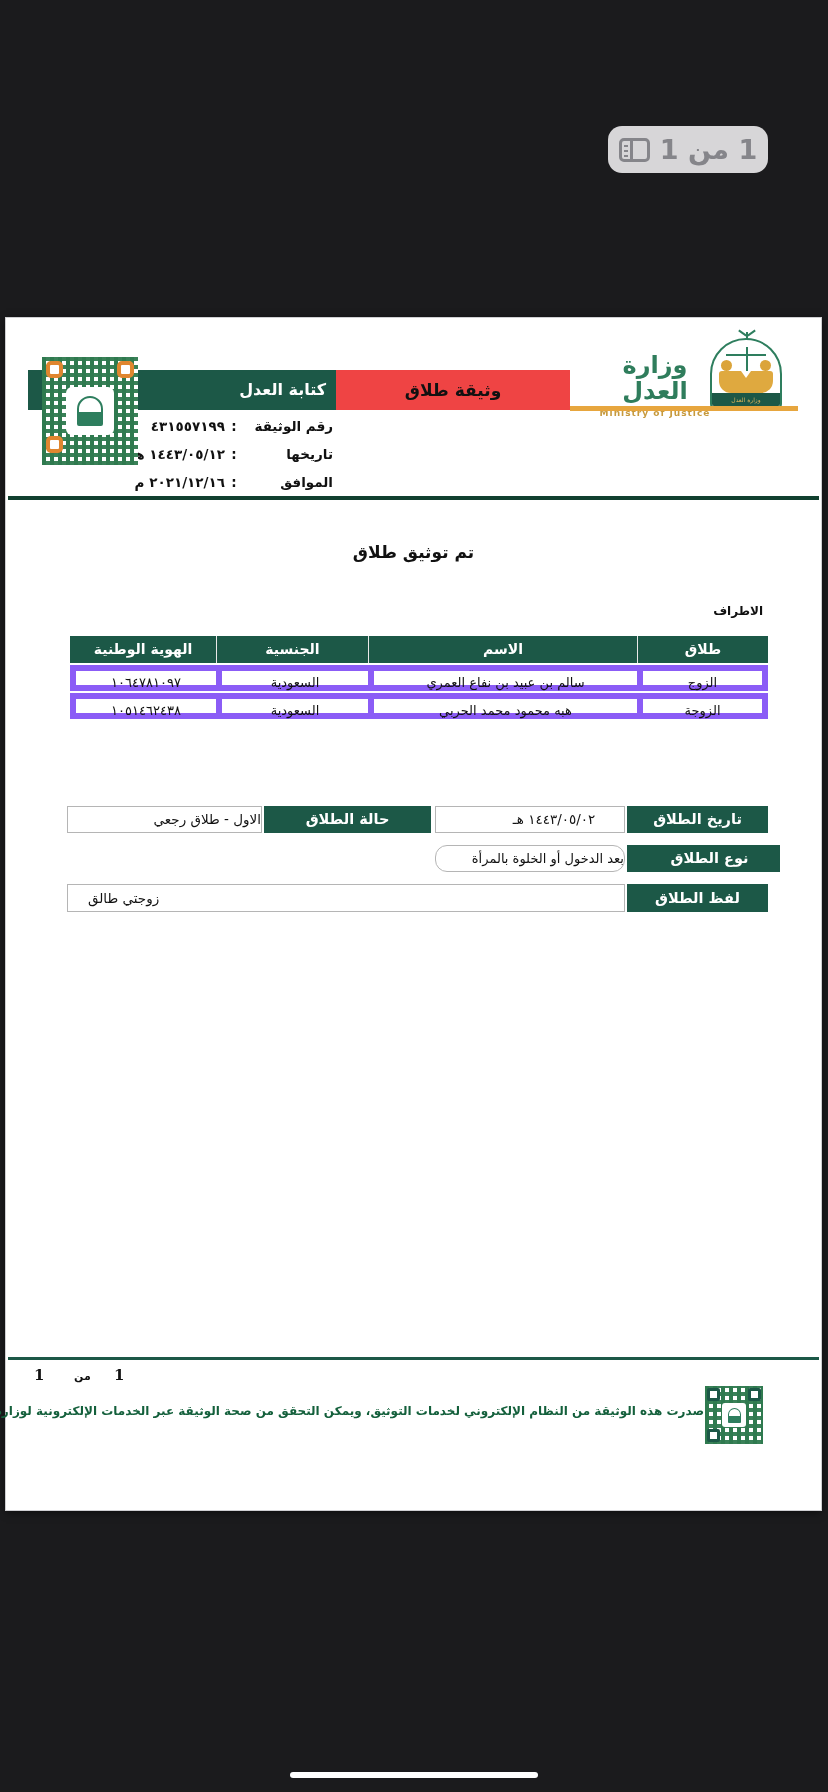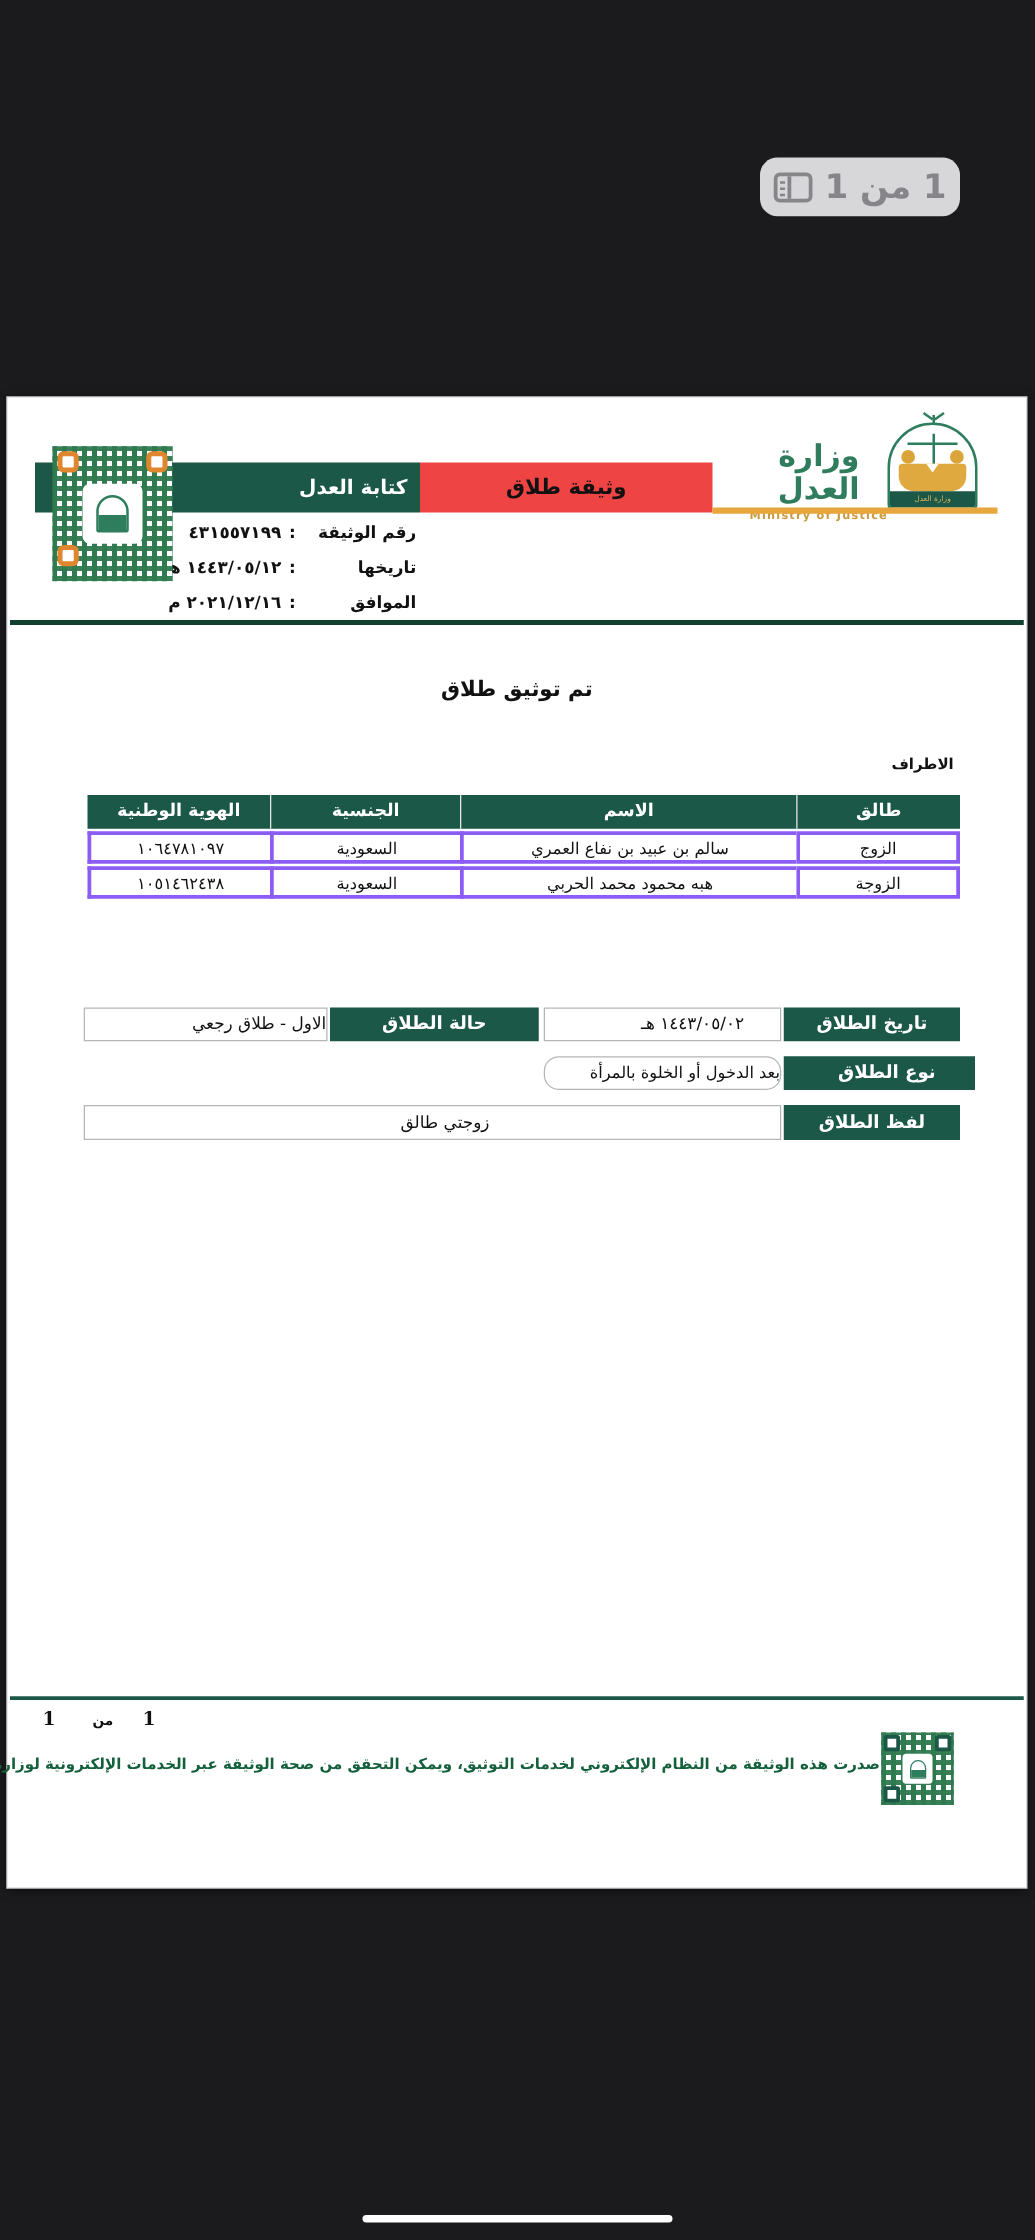--- a/index.html
+++ b/index.html
@@ -79,38 +79,38 @@
   .doc-title{left:0;right:0;top:224px;text-align:center;font-size:17px;font-weight:bold;color:#111;}
   .parties-label{right:58px;top:286px;font-size:12px;font-weight:bold;color:#111;}
 
   
   .ptable{left:64px;top:318px;width:698px;direction:rtl;}
   .prow{display:flex;}
   .prow.head{background:#1c5847;color:#fff;font-weight:bold;font-size:14px;height:27px;line-height:27px;}
   .prow.head .cell{border-left:1px solid #e9e9e9;box-sizing:border-box;text-align:center;}
   .prow.head .cell:last-child{border-left:none;}
   .prow.body{margin-top:2px;height:26px;line-height:24px;font-size:13px;color:#111;}
-  .prow.body .cell{border:3px solid #8b5cf6;box-sizing:border-box;background:#fff;text-align:center;}
+  .prow.body .cell{border:6px solid #8b5cf6;box-sizing:border-box;background:#fff;text-align:center;}
   .prow.body .cell + .cell{border-right:none;}
   .c-role{width:131px;} .c-name{width:269px;} .c-nat{width:152px;} .c-id{width:146px;}
   .prow.body .c-name{text-align:center;padding:0 4px;}
 
   
   .flabel{background:#1c5847;color:#fff;font-weight:bold;font-size:14.5px;text-align:center;
           height:27px;line-height:27px;}
   .fvalue{background:#fff;border:1px solid #b5b5b5;box-sizing:border-box;height:27px;line-height:25px;
           font-size:13.5px;color:#111;direction:rtl;}
   .lab-ddate{left:621px;top:488px;width:141px;}
   .val-ddate{left:429px;top:488px;width:190px;text-align:center;padding-left:48px;}
   .lab-dstat{left:258px;top:488px;width:167px;}
   .val-dstat{left:61px;top:488px;width:195px;text-align:right;padding-left:6px;}
   .lab-dtype{left:621px;top:527px;width:141px;padding-left:12px;}
   .val-dtype{left:429px;top:527px;width:190px;text-align:right;padding-left:16px;font-size:13px;border-radius:12px;}
   .lab-dword{left:621px;top:566px;width:141px;height:28px;line-height:28px;}
-  .val-dword{left:61px;top:566px;width:558px;height:28px;line-height:26px;text-align:center;padding-left:20px;}
+  .val-dword{left:61px;top:566px;width:558px;height:28px;line-height:26px;text-align:left;padding-left:20px;}
 
   
   .footer-line{left:2px;right:2px;top:1039px;height:3px;background:#1c5847;}
   .pg{font-family:"DejaVu Serif",serif;font-weight:bold;font-size:15px;color:#111;top:1048px;}
   .pg.n1{left:28px;} .pg.of{left:68px;font-family:"DejaVu Sans",sans-serif;font-size:11px;top:1052px;} .pg.n2{left:108px;}
   .footer-note{right:117px;top:1086px;font-size:12px;font-weight:bold;color:#14603c;
                white-space:nowrap;direction:rtl;text-align:right;}
 </style>
 </head>
 <body>
@@ -172,21 +172,21 @@
     </div>
 
     <div class="abs divider"></div>
 
     <div class="abs doc-title">تم توثيق طلاق</div>
 
     <div class="abs parties-label">الاطراف</div>
 
     <div class="abs ptable">
       <div class="prow head">
-        <div class="cell c-role">طالق</div>
+        <div class="cell c-role">طلاق</div>
         <div class="cell c-name">الاسم</div>
         <div class="cell c-nat">الجنسية</div>
         <div class="cell c-id">الهوية الوطنية</div>
       </div>
       <div class="prow body">
         <div class="cell c-role">الزوج</div>
         <div class="cell c-name">سالم بن عبيد بن نفاع العمري</div>
         <div class="cell c-nat">السعودية</div>
         <div class="cell c-id">١٠٦٤٧٨١٠٩٧</div>
       </div>

